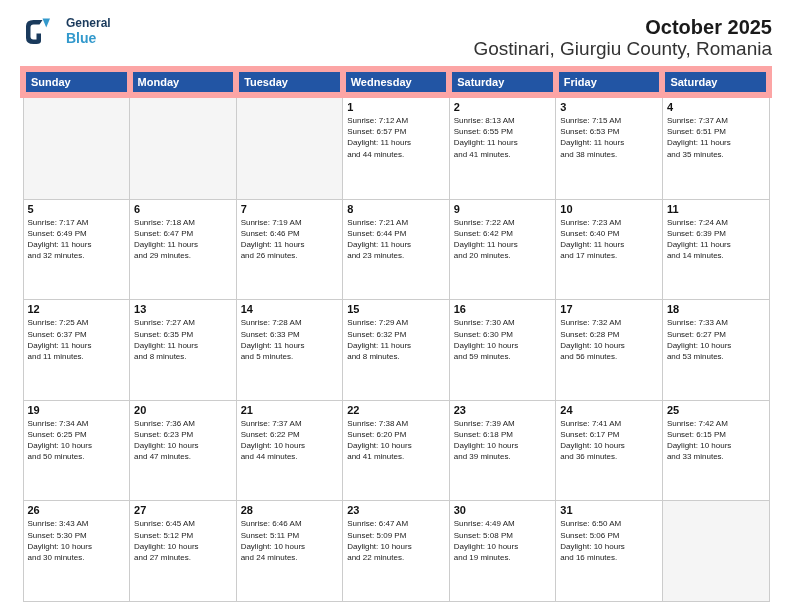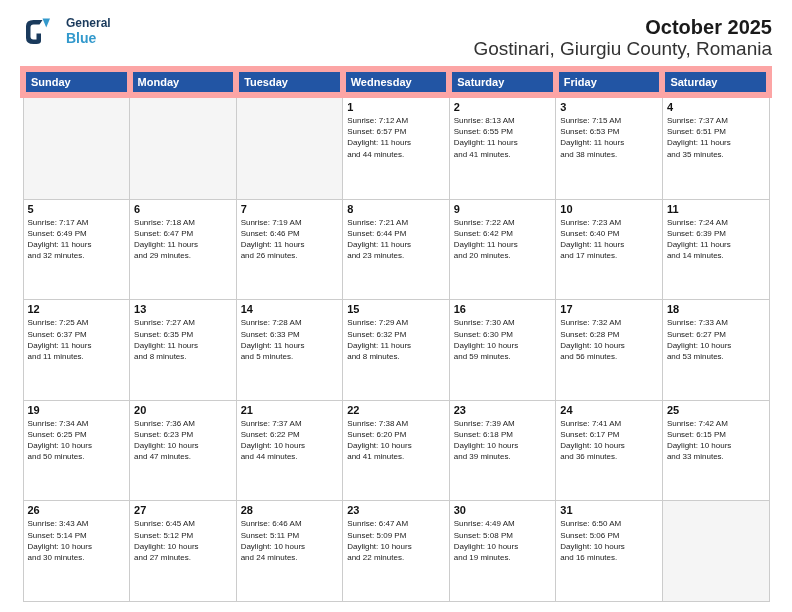--- a/index.html
+++ b/index.html
@@ -309,21 +309,21 @@
             <div class="cell-text">Sunrise: 7:42 AM</div>
             <div class="cell-text">Sunset: 6:15 PM</div>
             <div class="cell-text">Daylight: 10 hours</div>
             <div class="cell-text">and 33 minutes.</div>
           </td>
         </tr>
         <tr>
           <td>
             <span class="day-number">26</span>
             <div class="cell-text">Sunrise: 3:43 AM</div>
-            <div class="cell-text">Sunset: 5:14 PM</div>
+            <div class="cell-text">Sunset: 5:30 PM</div>
             <div class="cell-text">Daylight: 10 hours</div>
             <div class="cell-text">and 30 minutes.</div>
           </td>
           <td>
             <span class="day-number">27</span>
             <div class="cell-text">Sunrise: 6:45 AM</div>
             <div class="cell-text">Sunset: 5:12 PM</div>
             <div class="cell-text">Daylight: 10 hours</div>
             <div class="cell-text">and 27 minutes.</div>
           </td>

